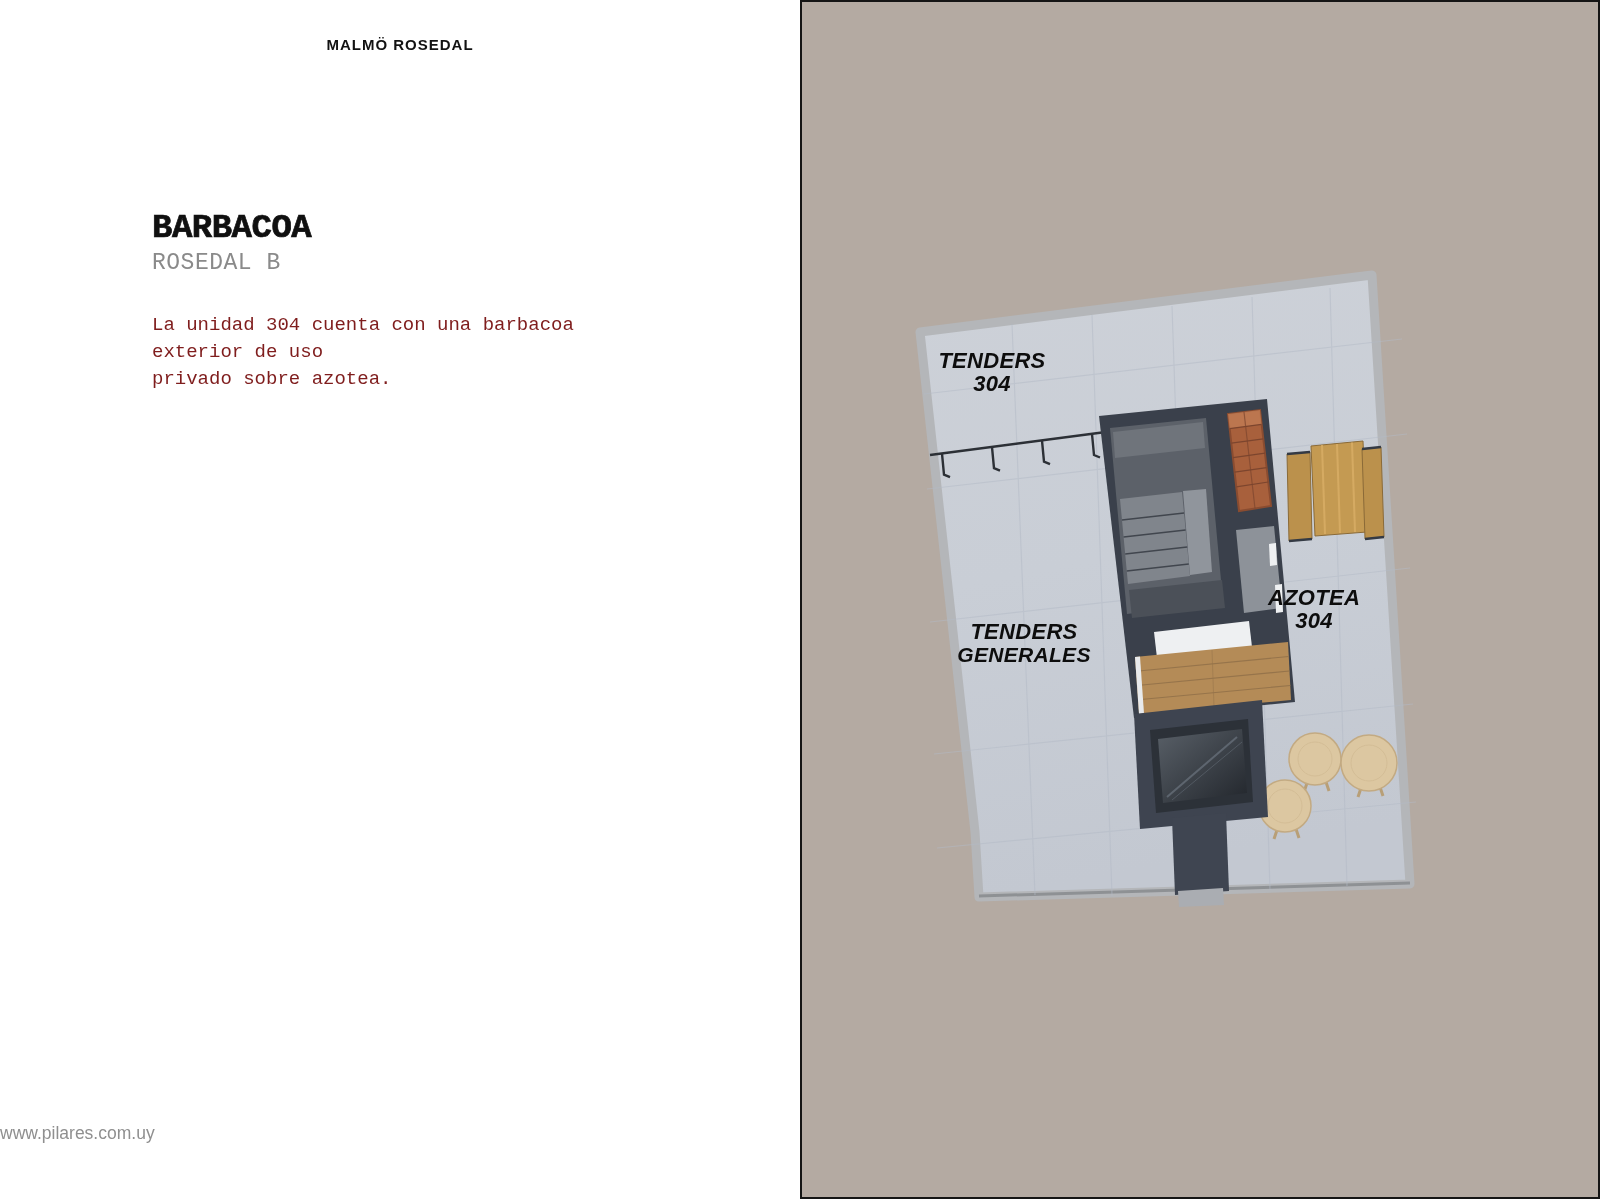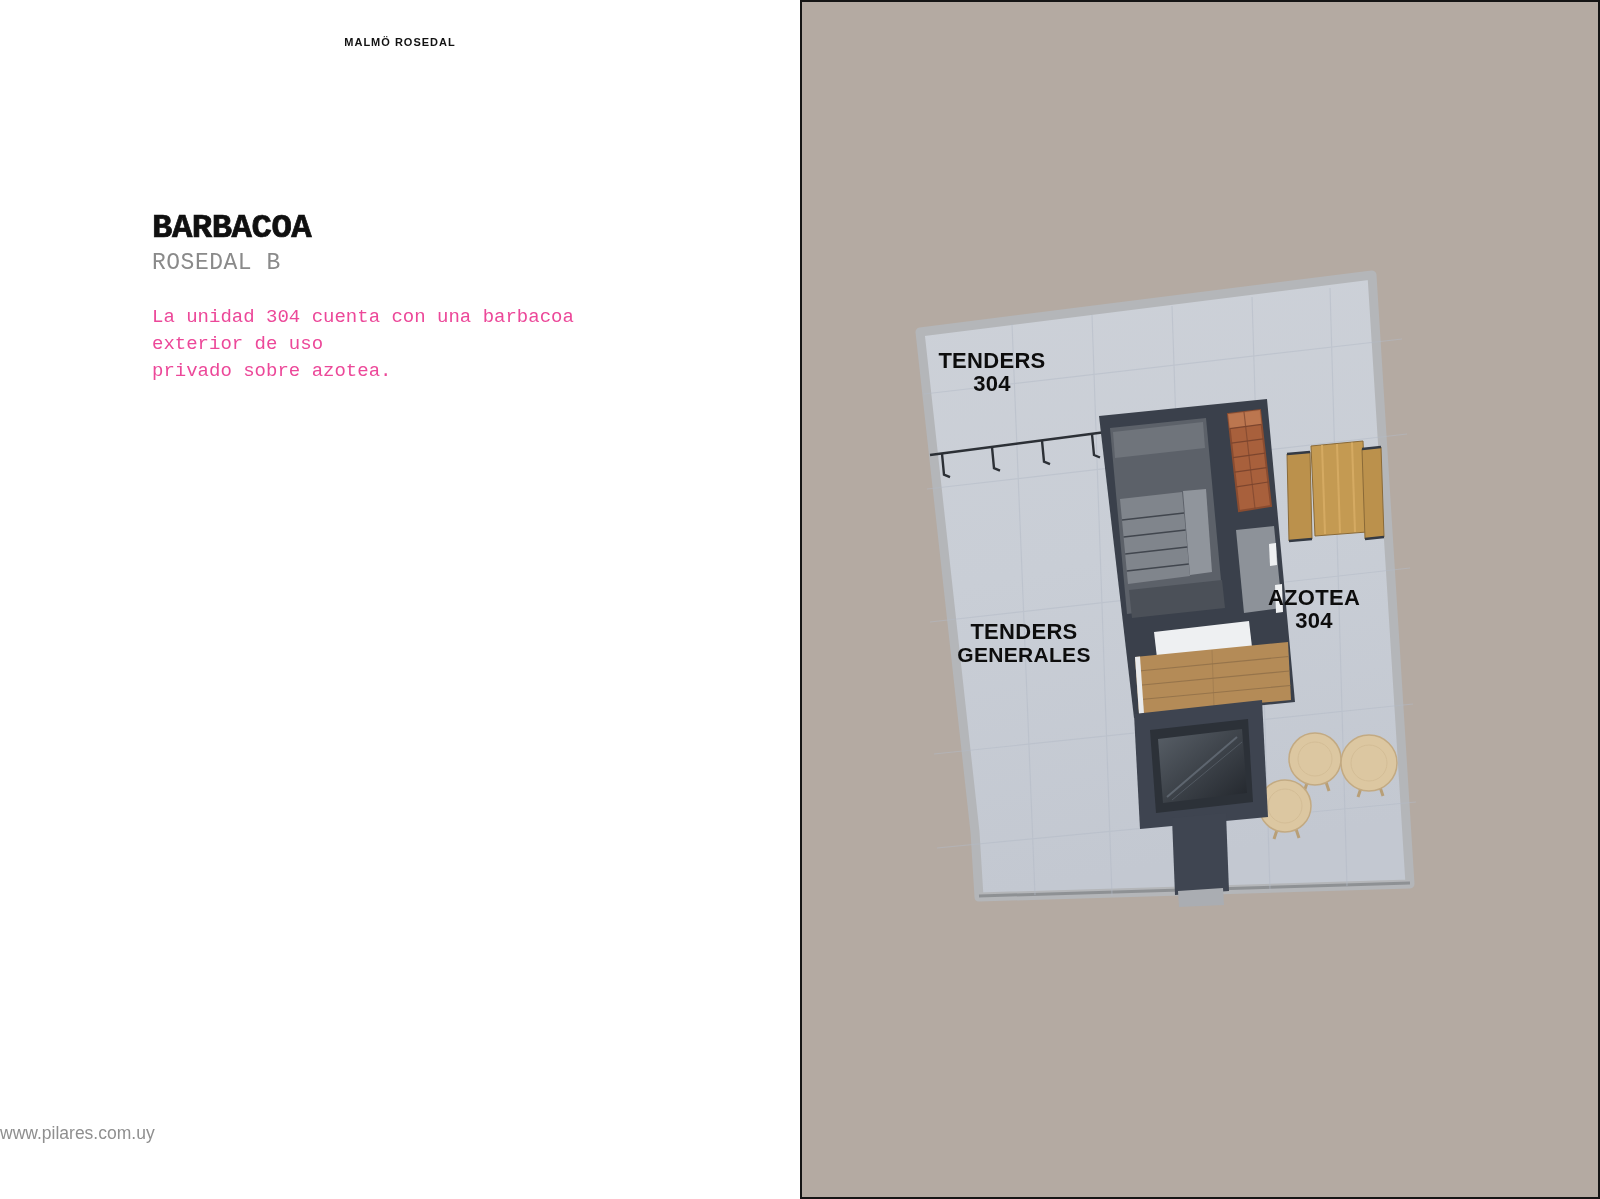--- a/index.html
+++ b/index.html
@@ -4,40 +4,40 @@
 <style>
   html,body{margin:0;padding:0;}
   body{
     width:1600px;height:1199px;overflow:hidden;background:#ffffff;
     font-family:"Liberation Sans",sans-serif;
   }
   .page{position:relative;width:1600px;height:1199px;display:flex;}
   .left-panel{position:relative;width:800px;height:1199px;background:#ffffff;flex:0 0 auto;}
   .brand{
     position:absolute;top:36px;left:0;width:100%;text-align:center;
-    font-size:11px;font-weight:bold;letter-spacing:1px;color:#121212;
+    font-size:15px;font-weight:bold;letter-spacing:1px;color:#121212;
   }
   .content{position:absolute;left:152px;top:210px;width:470px;font-family:Liberation Mono, monospace;}
   .title{
     margin:0;font-size:34px;line-height:36px;font-weight:bold;color:#101010;
     letter-spacing:-0.5px;-webkit-text-stroke:0.7px #101010;
   }
   .subtitle{
     margin:4px 0 0 0;font-size:23px;line-height:26px;font-weight:400;
     color:#8a8a8a;letter-spacing:0.5px;
   }
-  .para{margin:28px 0 0 0;font-size:19px;line-height:27px;color:#ec4899;}
+  .para{margin:36px 0 0 0;font-size:19px;line-height:27px;color:#7f1d1d;}
   .para.second{margin-top:27px;}
   .footer-url{
     position:absolute;bottom:55px;left:0;width:100%;text-align:left;
     font-size:17.5px;color:#8f8f8f;
   }
   .right-panel{
     position:relative;width:800px;height:1199px;flex:0 0 auto;
-    background:#b4aaa2;border:2px solid #151515;box-sizing:border-box;
+    background:#b4aaa2;border:2px solid #151515;box-sizing:border-box;font-style:italic;
   }
   .plan-svg{position:absolute;left:0;top:0;width:100%;height:100%;display:block;}
   .plan-svg text{
     font-family:"Liberation Sans",sans-serif;font-weight:bold;fill:#0d0d0d;
     letter-spacing:0.3px;text-anchor:middle;
   }
 </style>
 </head>
 <body>
 

